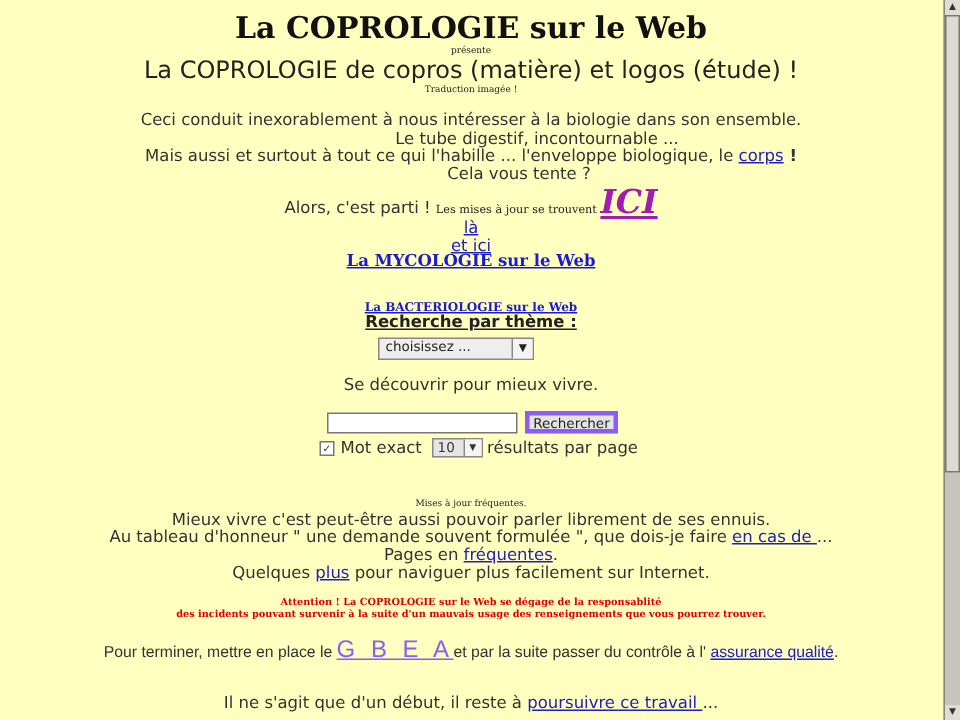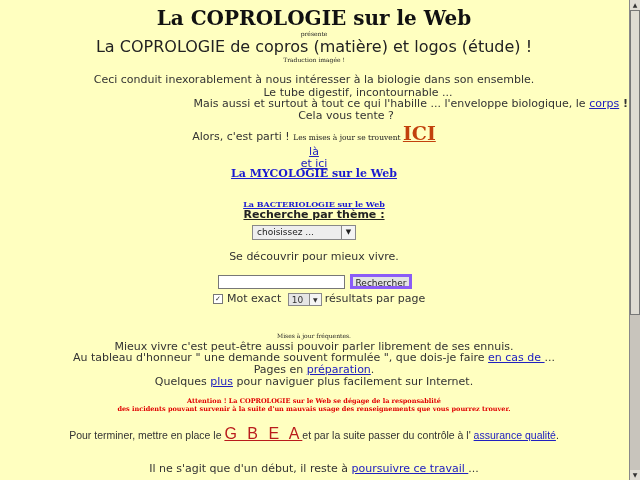--- a/index.html
+++ b/index.html
@@ -11,21 +11,21 @@
     position:relative;
   }
   .page { position:absolute; left:0; top:0; width:628px; height:480px; text-align:center; }
   .line { position:absolute; left:0; width:628px; text-align:center; white-space:nowrap; }
   a { color:#2020c0; text-decoration:underline; }
   .title { top:6px; font-family:"DejaVu Serif", serif; font-weight:bold; font-size:20px; color:#111; }
   .tiny { font-family:"DejaVu Serif", serif; font-size:6px; color:#222; }
   .subtitle { top:37px; font-family:"DejaVu Sans", sans-serif; font-size:16px; color:#222; }
   .body11 { font-family:"DejaVu Sans", sans-serif; font-size:11px; color:#333; }
   .small8 { font-family:"DejaVu Serif", serif; font-size:7.5px; color:#222; }
-  .ici { font-family:"DejaVu Serif", serif; font-weight:bold; font-size:19px; color:#c2410c; }
+  .ici { font-family:"DejaVu Serif", serif; font-weight:bold; font-size:22px; color:#a21caf;font-style:italic; }
   .myco { font-family:"DejaVu Serif", serif; font-weight:bold; font-size:11px; color:#1a1ad0; }
   .bact { font-family:"DejaVu Serif", serif; font-weight:bold; font-size:8px; color:#1a1ad0; }
   .theme { font-family:"DejaVu Sans", sans-serif; font-weight:bold; font-size:11px; color:#222; text-decoration:underline; }
   .select {
     position:absolute; left:252px; top:225px; width:104px; height:15px;
     background:#eee; border:1px solid #888; box-sizing:border-box;
     font-family:"DejaVu Sans", sans-serif; font-size:9px; color:#222;
     text-align:left; padding-left:4px; line-height:13px;
   }
   .select .arrow {
@@ -40,40 +40,40 @@
     position:absolute; left:350px; top:274px; width:62px; height:15px;
     background:#e4e4e4; border:3px solid #8b5cf6; box-sizing:border-box;
     font-family:"DejaVu Sans", sans-serif; font-size:9px; color:#222; line-height:13px; text-align:center;
   }
   .opts { position:absolute; left:213px; top:292px; font-family:"DejaVu Sans", sans-serif; font-size:11px; color:#333; white-space:nowrap; }
   .cb { display:inline-block; width:8px; height:8px; border:1px solid #777; background:#fff; font-size:7px; line-height:8px; text-align:center; vertical-align:middle; margin-right:4px; color:#333; }
   .num-sel { display:inline-block; width:34px; height:13px; border:1px solid #888; background:#e5e5e5; font-size:9px; line-height:13px; position:relative; text-align:left; padding-left:3px; box-sizing:border-box; vertical-align:middle; margin:0 3px; }
   .num-sel .arrow { position:absolute; right:0; top:0; width:11px; height:11px; border-left:1px solid #888; background:#f4f4f4; font-size:6px; text-align:center; line-height:11px; }
   .warn { font-family:"DejaVu Serif", serif; font-weight:bold; font-size:6.5px; color:#e00000;text-align:center; }
   .arial { font-family:"Liberation Sans", sans-serif; font-size:10.5px; color:#333; }
-  .gbea { font-family:"Liberation Sans", sans-serif; font-size:16px; color:#b91c1c; letter-spacing:3px; }
+  .gbea { font-family:"Liberation Sans", sans-serif; font-size:16px; color:#8b5cf6; letter-spacing:3px; }
   .scrollbar { position:absolute; left:629px; top:0; width:11px; height:480px; background:#c8c4bc; border-left:1px solid #888; box-sizing:border-box; }
   .scroll-up, .scroll-down { position:absolute; left:0; width:10px; height:10px; background:#e0ddd4; font-size:6px; text-align:center; line-height:10px; color:#333; }
   .scroll-up { top:0; }
   .scroll-down { bottom:0; }
   .scroll-thumb { position:absolute; left:0; top:10px; width:10px; height:305px; background:#dedbd2; border:1px solid #777; box-sizing:border-box; }
 </style>
 </head>
 <body>
 
 <div class="page">
 
   <div class="line title">La COPROLOGIE sur le Web</div>
   <div class="line tiny" style="top:30px;">présente</div>
   <div class="line subtitle">La COPROLOGIE de copros (matière) et logos (étude) !</div>
   <div class="line tiny" style="top:56px;">Traduction imagée !</div>
 
   <div class="line body11" style="top:73px;">Ceci conduit inexorablement à nous intéresser à la biologie dans son ensemble.</div>
   <div class="line body11" style="top:86px;margin-left:44px;">Le tube digestif, incontournable ...</div>
-  <div class="line body11" style="top:97px;text-align:right;"><span>Mais aussi et surtout à tout ce qui l'habille ... l'enveloppe biologique, le </span><a href="#">corps</a><span style="font-weight:bold;"> !</span></div>
+  <div class="line body11" style="top:97px;"><span>Mais aussi et surtout à tout ce qui l'habille ... l'enveloppe biologique, le </span><a href="#">corps</a><span style="font-weight:bold;"> !</span></div>
   <div class="line body11" style="top:109px;margin-left:32px;">Cela vous tente ?</div>
 
   <div class="line body11" style="top:122px;"><span>Alors, c'est parti ! </span><span class="small8">Les mises à jour se trouvent </span><a href="#" class="ici">ICI</a></div>
   <div class="line body11" style="top:145px;"><a href="#">là</a></div>
   <div class="line body11" style="top:157px;"><a href="#">et ici</a></div>
 
   <div class="line" style="top:162px;"><a href="#" class="myco">La MYCOLOGIE sur le Web</a></div>
   <div class="line" style="top:192px;"><a href="#" class="bact">La BACTERIOLOGIE sur le Web</a></div>
   <div class="line" style="top:203px;"><span class="theme">Recherche par thème :</span></div>
 
@@ -88,21 +88,21 @@
   <div class="search-btn">Rechercher</div>
 
   <div class="opts">
     <span class="cb">✓</span><span>Mot exact</span>
     <span class="num-sel"><span>10</span><span class="arrow">▼</span></span><span>résultats par page</span>
   </div>
 
   <div class="line tiny" style="top:332px;">Mises à jour fréquentes.</div>
   <div class="line body11" style="top:340px;">Mieux vivre c'est peut-être aussi pouvoir parler librement de ses ennuis.</div>
   <div class="line body11" style="top:351px;"><span>Au tableau d'honneur " une demande souvent formulée ", que dois-je faire </span><a href="#">en cas de </a><span>...</span></div>
-  <div class="line body11" style="top:363px;"><span>Pages en </span><a href="#">préparation</a><span>.</span></div>
+  <div class="line body11" style="top:363px;"><span>Pages en </span><a href="#">fréquentes</a><span>.</span></div>
   <div class="line body11" style="top:375px;"><span>Quelques </span><a href="#">plus</a><span> pour naviguer plus facilement sur Internet.</span></div>
 
   <div class="line warn" style="top:397px;">Attention ! La COPROLOGIE sur le Web se dégage de la responsablité</div>
   <div class="line warn" style="top:405px;">des incidents pouvant survenir à la suite d'un mauvais usage des renseignements que vous pourrez trouver.</div>
 
   <div class="line arial" style="top:425px;"><span>Pour terminer, mettre en place le </span><a href="#" class="gbea">G B E A</a><span>et par la suite passer du contrôle à l' </span><a href="#">assurance qualité</a><span>.</span></div>
 
   <div class="line body11" style="top:462px;"><span>Il ne s'agit que d'un début, il reste à </span><a href="#">poursuivre ce travail </a><span>...</span></div>
 </div>
 

